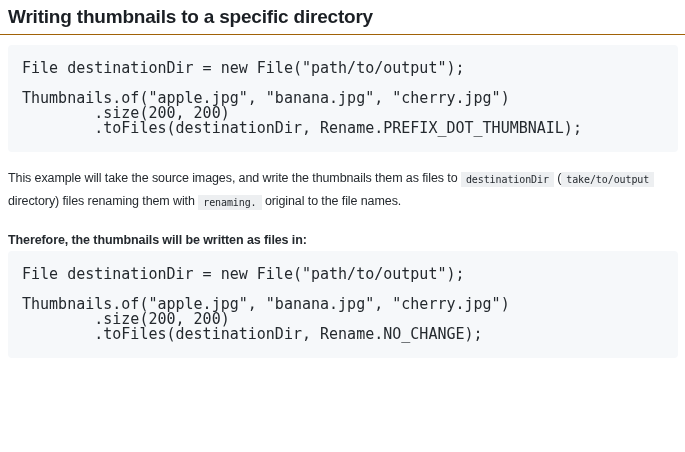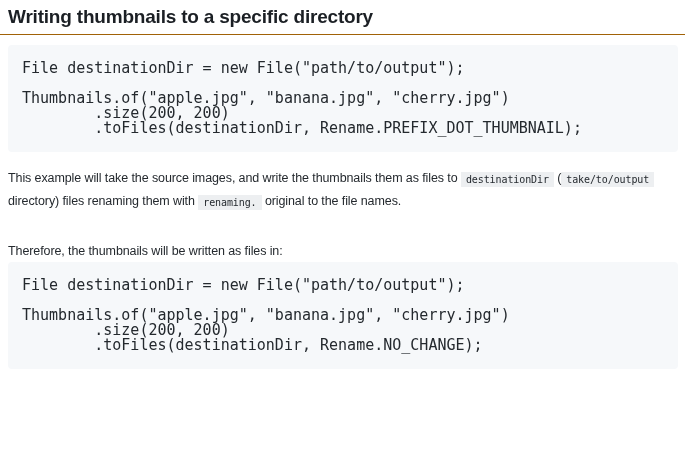--- a/index.html
+++ b/index.html
@@ -41,21 +41,21 @@
     overflow: hidden;
   }
   p.body-text {
     font-size: 12.5px;
     line-height: 22px;
     letter-spacing: -0.1px;
     margin: 0 8px;
     color: #24292e;
   }
   p.para-example   { margin-top: 15px; }
-  p.para-therefore { margin-top: 27px; }
+  p.para-therefore { margin-top: 16px; font-weight: bold; }
   p.para-preserve  { margin-top: 9px; margin-bottom: 9px; }
   ul.file-list {
     margin: 7px 8px 0 8px;
     padding-left: 22px;
     list-style: disc;
   }
   ul.file-list li {
     font-size: 12.5px;
     line-height: 22px;
     margin: 0;

